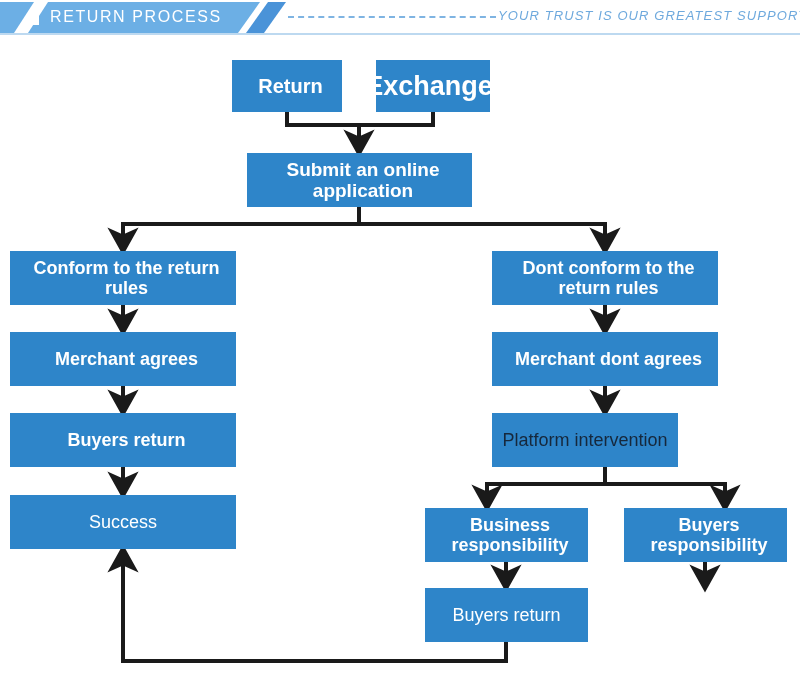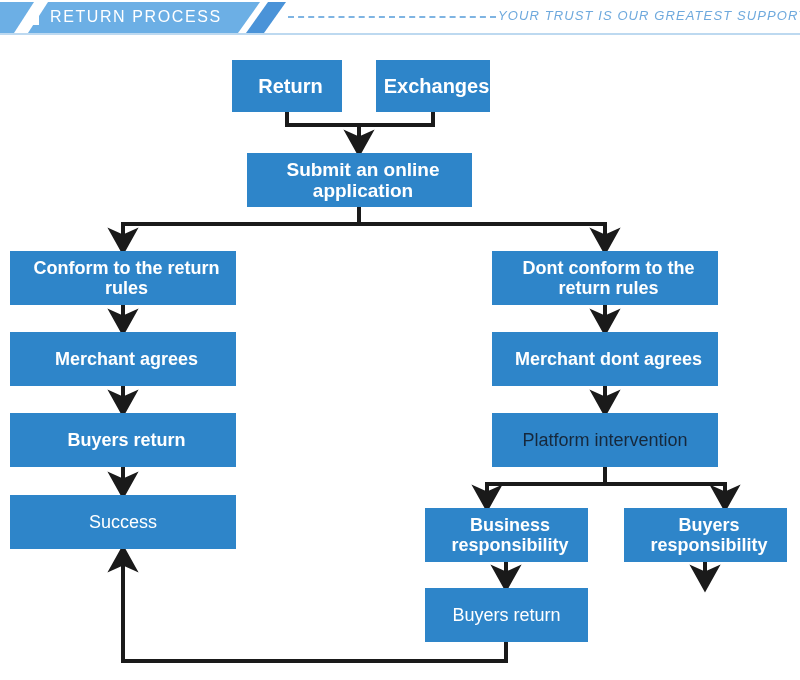--- a/index.html
+++ b/index.html
@@ -171,26 +171,26 @@
       <path d="M605,484 L725,484 L725,498"></path>
 
       <path d="M506,562 L506,578"></path>
       <path d="M705,562 L705,578"></path>
 
       <path d="M506,642 L506,661 L123,661 L123,559"></path>
     </g>
   </svg>
 
   <div class="node bold" style="left: 232px; top: 60px; width: 110px; height: 52px; font-size: 20px; font-weight: bold; color: rgb(255, 255, 255); background: rgb(46, 133, 201);">Return</div>
-  <div class="node bold" style="left: 376px; top: 60px; width: 114px; height: 52px; font-size: 20px; font-weight: bold; color: rgb(255, 255, 255); background: rgb(46, 133, 201);">Exchanges</div>
+  <div class="node bold" style="left: 376px; top: 60px; width: 114px; height: 52px; font-size: 27px; font-weight: bold; color: rgb(255, 255, 255); background: rgb(46, 133, 201);">Exchanges</div>
   <div class="node bold" style="left: 247px; top: 153px; width: 225px; height: 54px; font-size: 19px; font-weight: bold; color: rgb(255, 255, 255); background: rgb(46, 133, 201);">Submit an online application</div>
   <div class="node bold" style="left: 10px; top: 251px; width: 226px; height: 54px; font-size: 18px; font-weight: bold; color: rgb(255, 255, 255); background: rgb(46, 133, 201);">Conform to the return rules</div>
   <div class="node bold" style="left: 10px; top: 332px; width: 226px; height: 54px; font-size: 18px; font-weight: bold; color: #ffffff; background: rgb(46, 133, 201);">Merchant agrees</div>
   <div class="node bold" style="left: 10px; top: 413px; width: 226px; height: 54px; font-size: 18px; font-weight: bold; color: rgb(255, 255, 255); background: rgb(46, 133, 201);">Buyers return</div>
   <div class="node bold" style="left: 492px; top: 251px; width: 226px; height: 54px; font-size: 18px; font-weight: bold; color: rgb(255, 255, 255); background: rgb(46, 133, 201);">Dont conform to the return rules</div>
   <div class="node light" style="left: 10px; top: 495px; width: 226px; height: 54px; font-size: 18px; font-weight: normal; color: rgb(255, 255, 255); background: rgb(46, 133, 201);">Success</div>
   <div class="node bold" style="left: 492px; top: 332px; width: 226px; height: 54px; font-size: 18px; font-weight: bold; color: rgb(255, 255, 255); background: rgb(46, 133, 201);">Merchant dont agrees</div>
-  <div class="node light dark" style="left: 492px; top: 413px; width: 226px; height: 54px; font-size: 18px; font-weight: normal; color: rgb(22, 40, 60); background: rgb(46, 133, 201);">Platform intervention</div>
+  <div class="node light dark" style="left: 492px; top: 413px; width: 186px; height: 54px; font-size: 18px; font-weight: normal; color: rgb(22, 40, 60); background: rgb(46, 133, 201);">Platform intervention</div>
   <div class="node bold" style="left: 425px; top: 508px; width: 163px; height: 54px; font-size: 18px; font-weight: bold; color: rgb(255, 255, 255); background: rgb(46, 133, 201);">Business responsibility</div>
   <div class="node bold" style="left: 624px; top: 508px; width: 163px; height: 54px; font-size: 18px; font-weight: bold; color: rgb(255, 255, 255); background: rgb(46, 133, 201);">Buyers responsibility</div>
   <div class="node light" style="left: 425px; top: 588px; width: 163px; height: 54px; font-size: 18px; font-weight: normal; color: rgb(255, 255, 255); background: rgb(46, 133, 201);">Buyers return</div>
 
 </div>
 
 </body></html>

